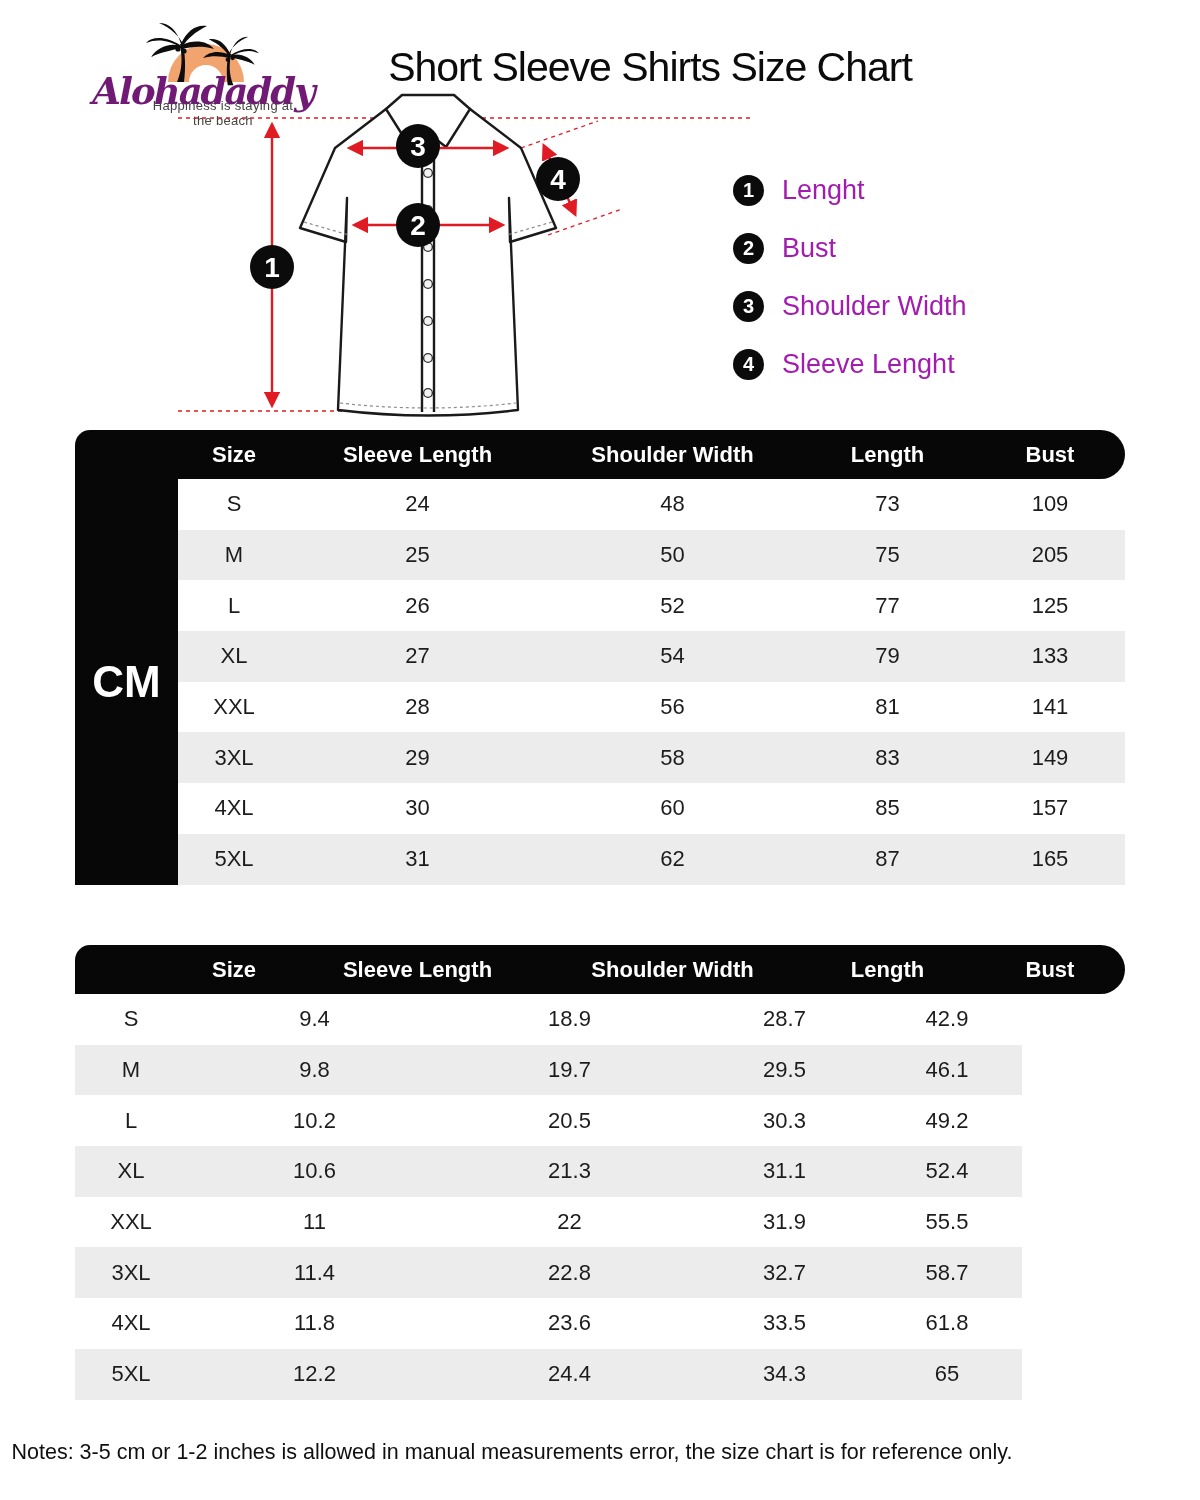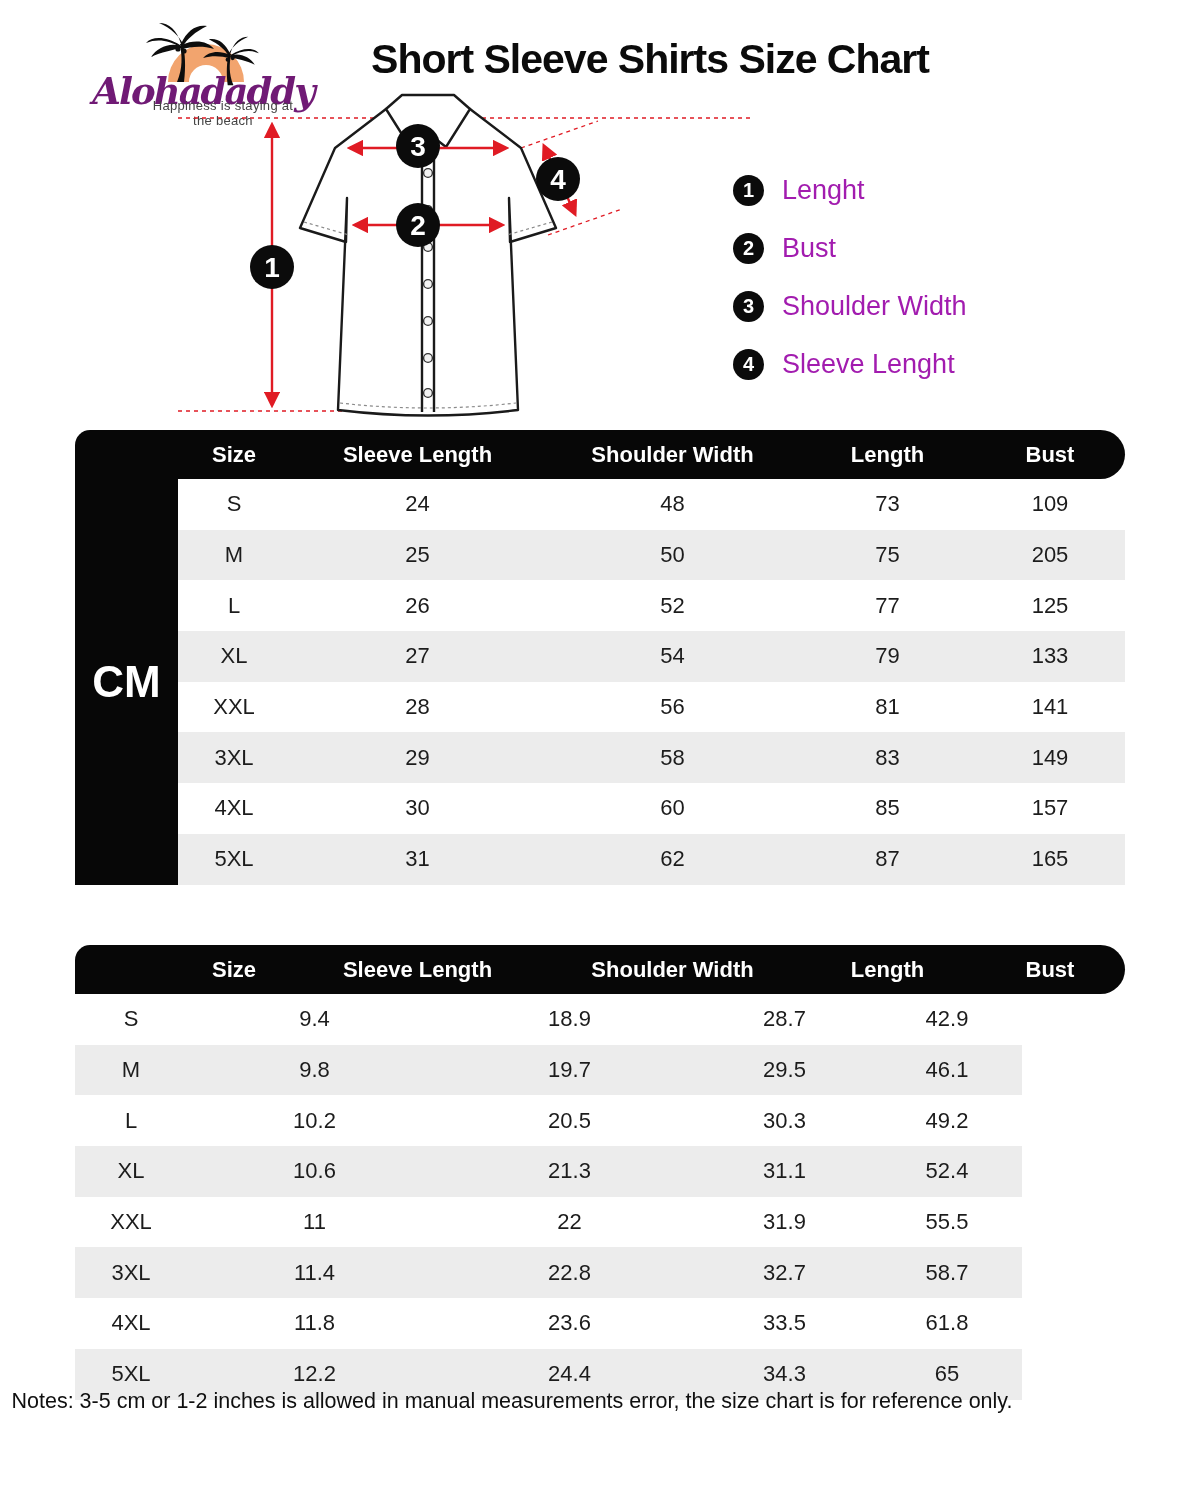--- a/index.html
+++ b/index.html
@@ -8,22 +8,22 @@
   .abs { position:absolute; }
 
   
   #logo-wrap { left:88px; top:8px; width:230px; height:105px; }
   #logo-svg { position:absolute; left:40px; top:2px; }
   #brand-name { position:absolute; left:-10px; top:61px; width:250px; text-align:center;
                 font-family:"DejaVu Serif", serif; font-style:italic; font-weight:bold;
                 font-size:37px; letter-spacing:-2px; color:#701a75; }
   #brand-tagline { position:absolute; left:55px; top:90px; width:160px; text-align:center;
                    font-size:13px; color:#444; letter-spacing:.3px; }
-  #page-title { left:300px; top:36px; width:700px; text-align:center;
-                font-size:41px; font-weight:bold; letter-spacing:-1px; color:#0b0b0b; }
+  #page-title { left:300px; top:44px; width:700px; text-align:center;
+                font-size:41px; font-weight:normal; letter-spacing:-1px; color:#0b0b0b; }
 
   
   #shirt-svg { left:150px; top:85px; }
   #legend { left:733px; top:165px; display:flex; flex-direction:column;
             padding-top:7px; gap:22px; }
   .legend-item { display:flex; align-items:center; height:36px; }
   .num-badge { width:31px; height:31px; border-radius:50%; background:#0b0b0b; color:#fff;
                display:flex; align-items:center; justify-content:center;
                font-size:20px; font-weight:bold; flex:0 0 31px; }
   .legend-label { margin-left:18px; font-size:27px; color:#a21caf; }
@@ -42,21 +42,21 @@
   .unit-cm   { font-size:44px; letter-spacing:0; }
   .unit-inch { font-size:34px; letter-spacing:-1px; }
   .rows { width:947px; }
   .trow { height:50.7px; display:grid;
           grid-template-columns:112px 255px 255px 175px 150px;
           align-items:center; text-align:center; font-size:22px; color:#1c1c1c;
           background:#ffffff; }
   .trow:nth-child(even) { background:#ececec; }
 
   
-  #notes { left:0; top:1389px; width:1024px; text-align:center; font-size:21.5px; color:#101010; }
+  #notes { left:0; top:1440px; width:1024px; text-align:center; font-size:21.5px; color:#101010; }
 </style>
 </head>
 <body>
 
 <div class="abs" id="logo-wrap">
   <svg id="logo-svg" width="150" height="88" viewBox="0 0 150 88">
 
     <path d="M40,72 A38,38 0 0 1 116,72 L95,72 A17,17 0 0 0 61,72 Z" fill="#F2A46E"></path>
 
     <g transform="translate(52,34)" fill="#0d0d0d">

